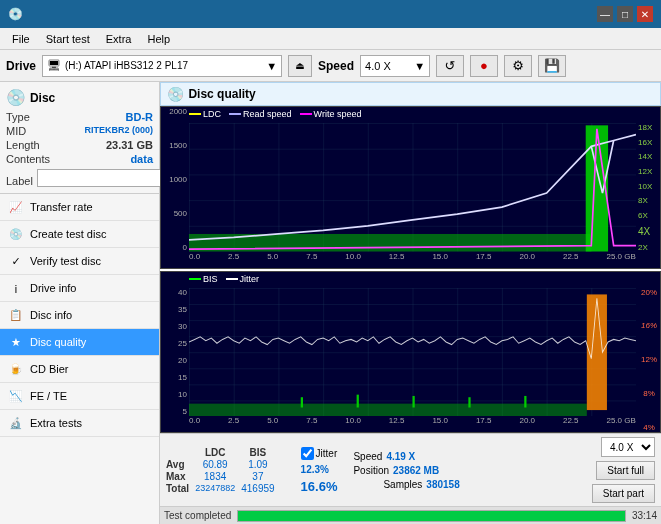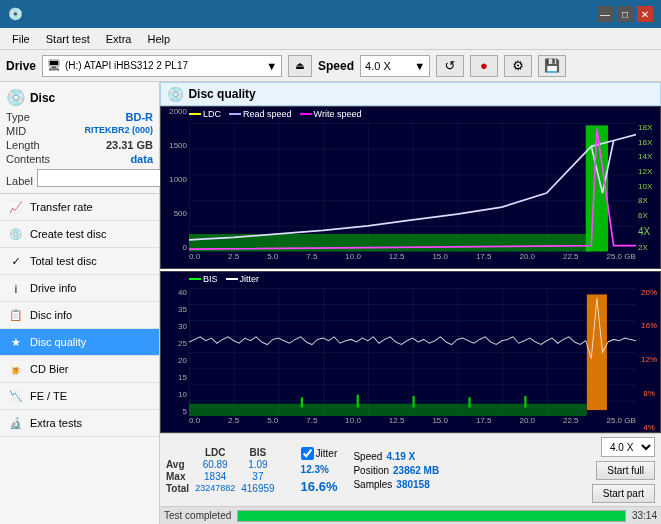--- a/index.html
+++ b/index.html
@@ -284,21 +284,21 @@
       <div class="sidebar-item">
         <span class="sidebar-item-icon">📈</span>
         <span>Transfer rate</span>
       </div>
       <div class="sidebar-item">
         <span class="sidebar-item-icon">💿</span>
         <span>Create test disc</span>
       </div>
       <div class="sidebar-item">
         <span class="sidebar-item-icon">✓</span>
-        <span>Total test disc</span>
+        <span>Verify test disc</span>
       </div>
       <div class="sidebar-item">
         <span class="sidebar-item-icon">ℹ</span>
         <span>Drive info</span>
       </div>
       <div class="sidebar-item">
         <span class="sidebar-item-icon">📋</span>
         <span>Disc info</span>
       </div>
       <div class="sidebar-item active">
@@ -506,21 +506,21 @@
 
       <div style="display:flex;flex-direction:column;gap:3px;margin-left:8px;font-size:10px;">
         <div style="display:flex;gap:4px;">
           <span>Speed</span>
           <span style="color:#0066cc;font-weight:bold;">4.19 X</span>
         </div>
         <div style="display:flex;gap:4px;align-items:center;">
           <span>Position</span>
           <span style="color:#0066cc;font-weight:bold;">23862 MB</span>
         </div>
-        <div style="display:flex;gap:4px;">
+        <div style="display:flex;gap:4px;margin-left:30px;">
           <span>Samples</span>
           <span style="color:#0066cc;font-weight:bold;">380158</span>
         </div>
       </div>
 
       <div style="display:flex;flex-direction:column;gap:4px;margin-left:auto;align-items:flex-end;">
         <div style="display:flex;gap:4px;align-items:center;">
           <select class="speed-dropdown">
             <option>4.0 X</option>
             <option>2.0 X</option>

